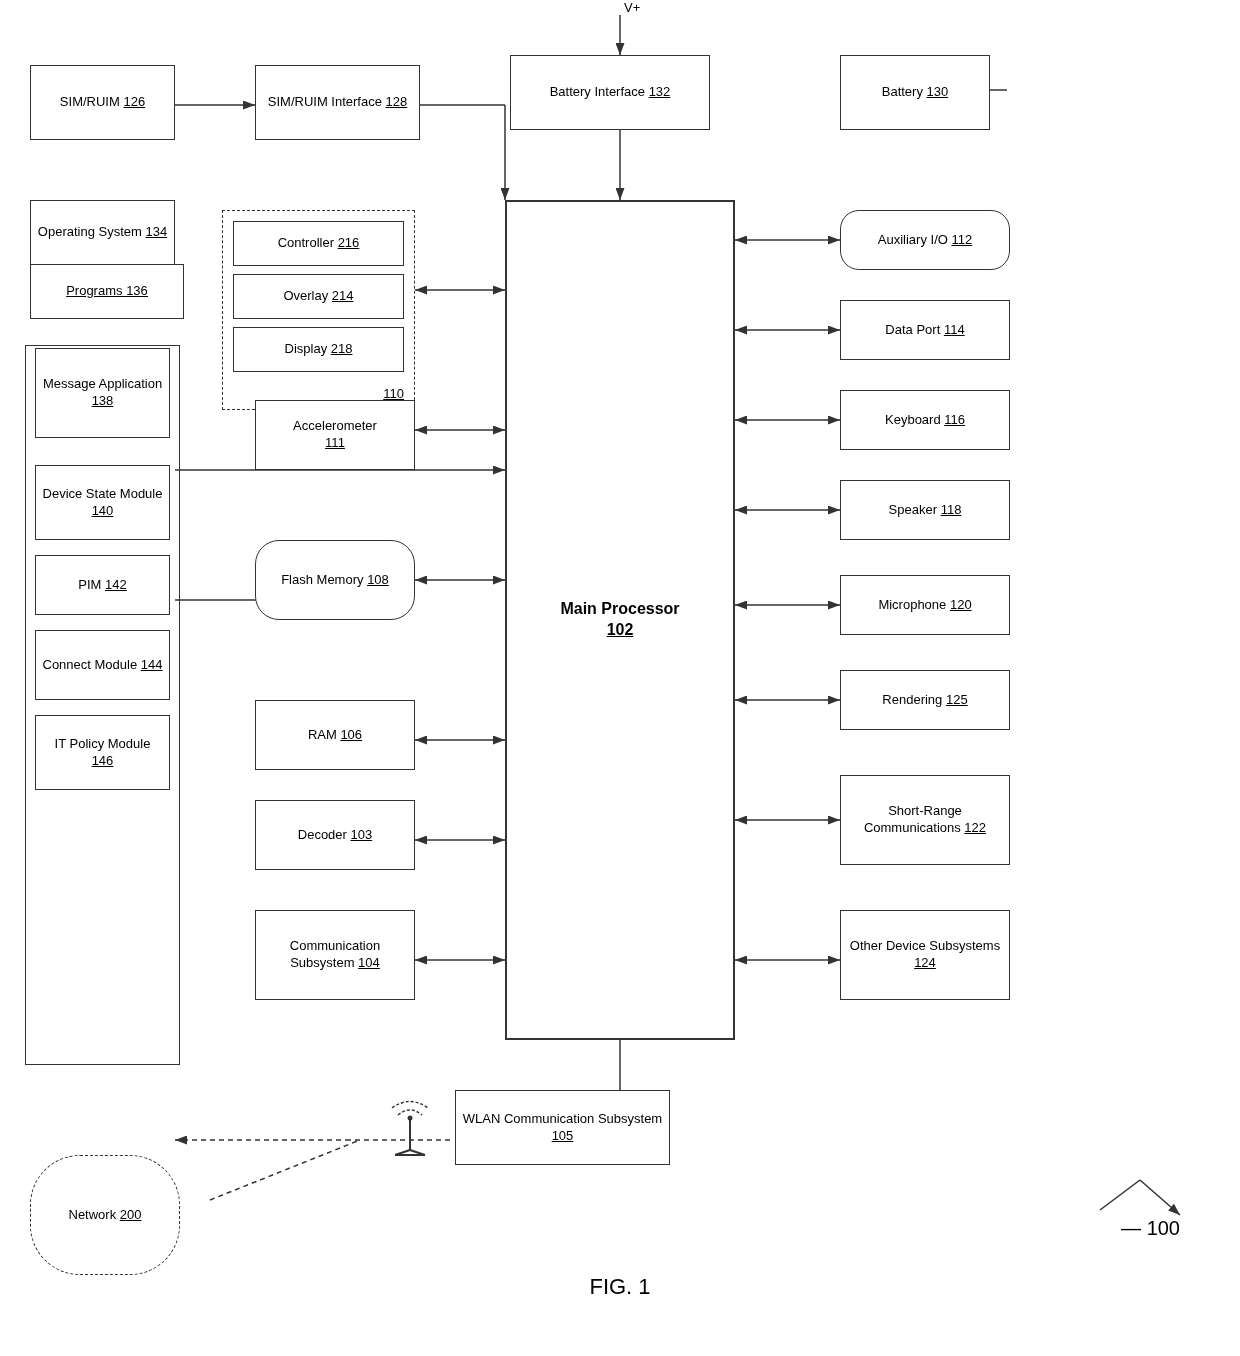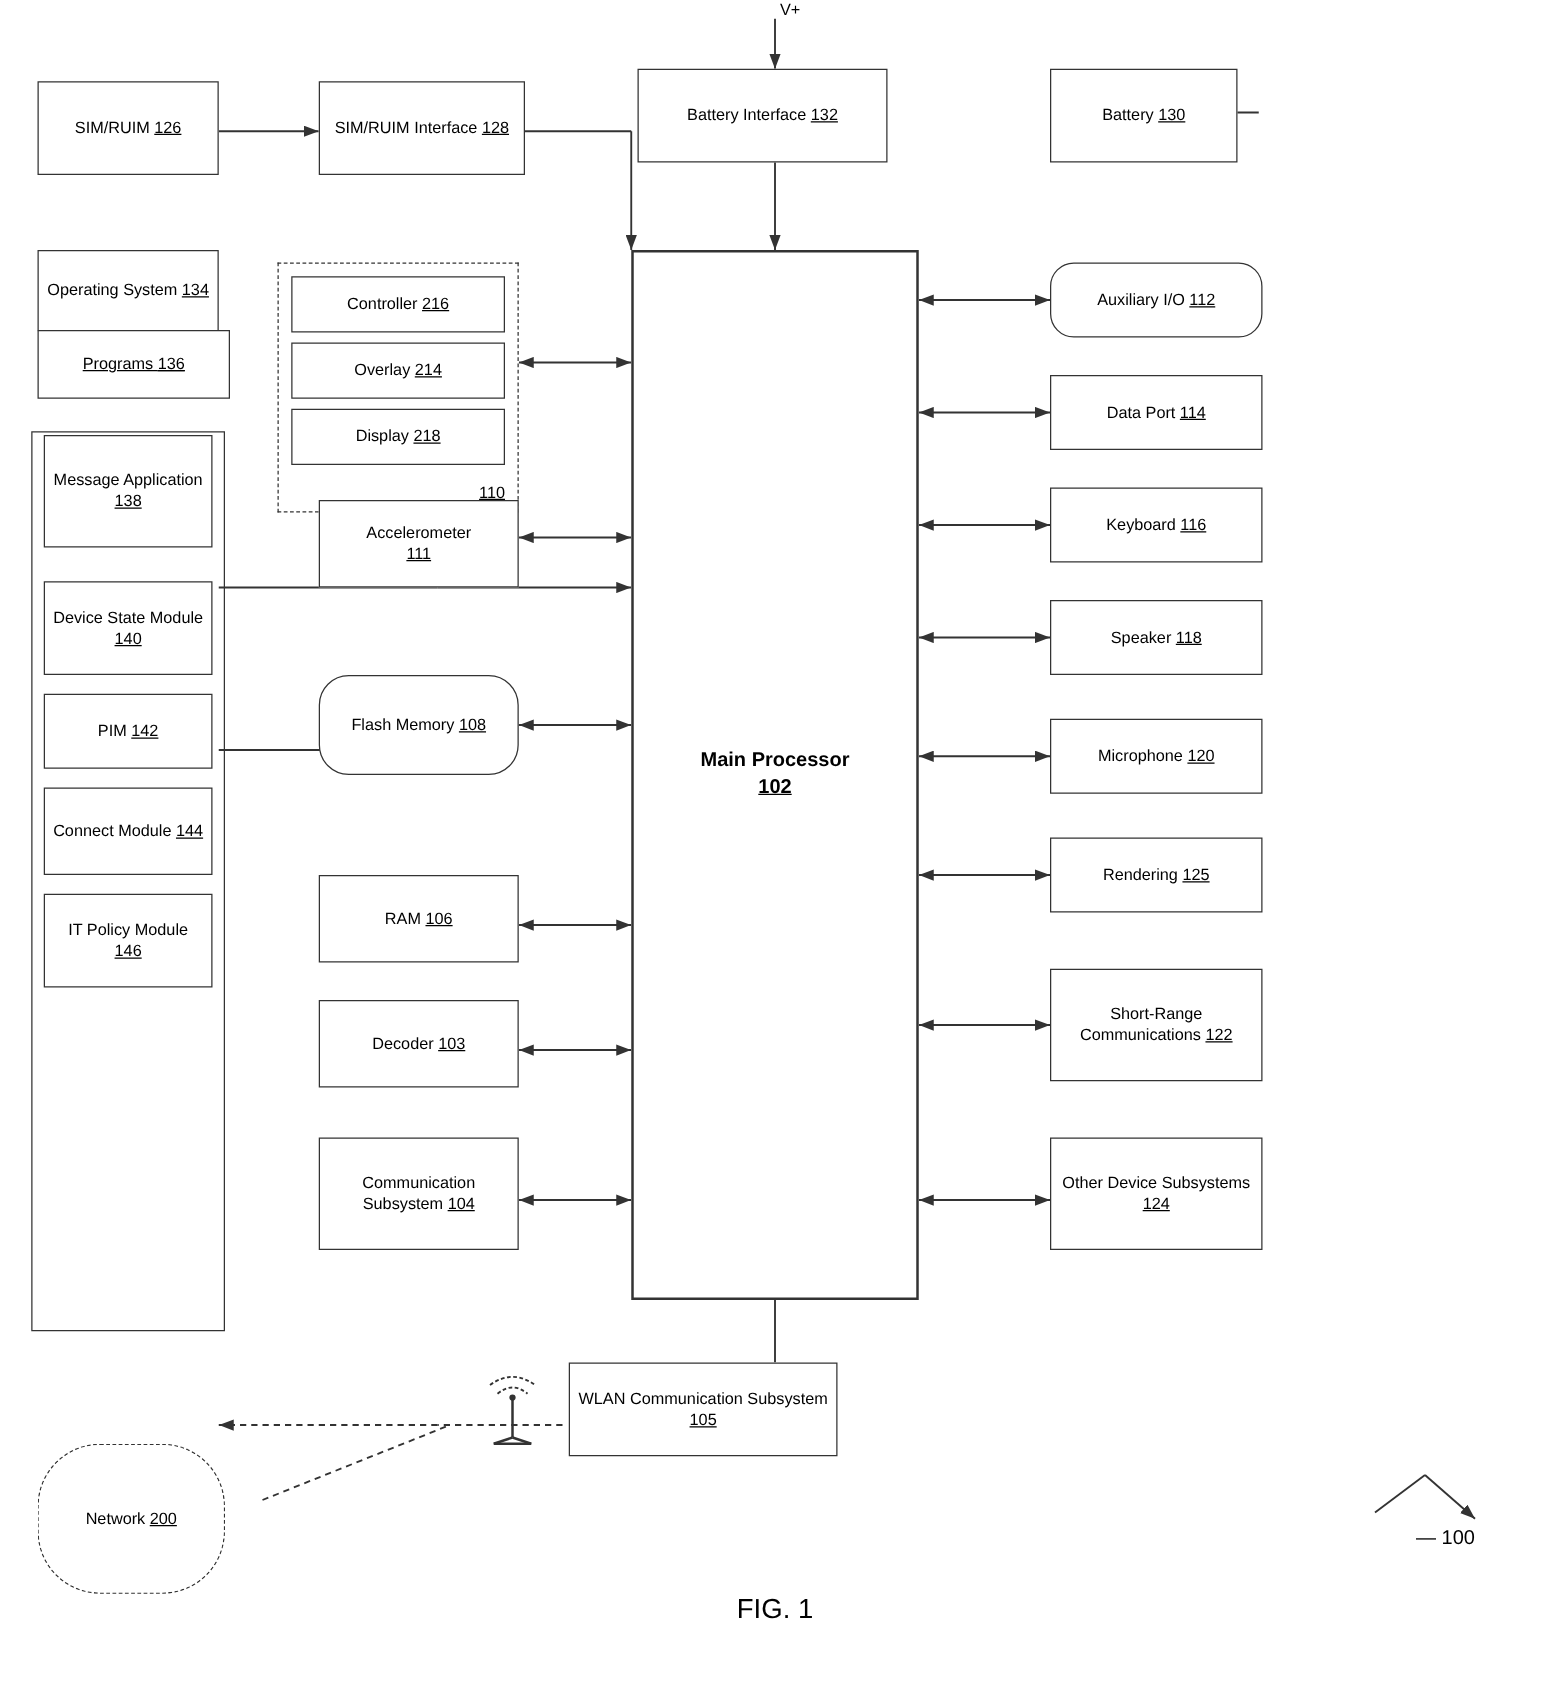--- a/index.html
+++ b/index.html
@@ -275,21 +275,21 @@
       <path d="M12,18 Q30,5 48,18" fill="none" stroke="#333" stroke-width="1.5" stroke-dasharray="3,2"></path>
 
       <circle cx="30" cy="28" r="2.5" fill="#333"></circle>
     </svg>
   </div>
 
   <div class="box dashed" style="left:30px; top:1155px; width:150px; height:120px; border-radius:50px; border:1.5px dashed #333;">
     <span>Network <span class="underline">200</span></span>
   </div>
 
-  <span class="ref-label" style="right:60px; bottom:80px; font-size:16px;">
+  <span class="ref-label" style="right:60px; bottom:80px; font-size:20px;">
     — <span>100</span>
   </span>
 
   <div class="fig-label" style="bottom:20px; left:50%; transform:translateX(-50%);">
     <span>FIG. 1</span>
   </div>
 
 </div>
 
 </body></html>

